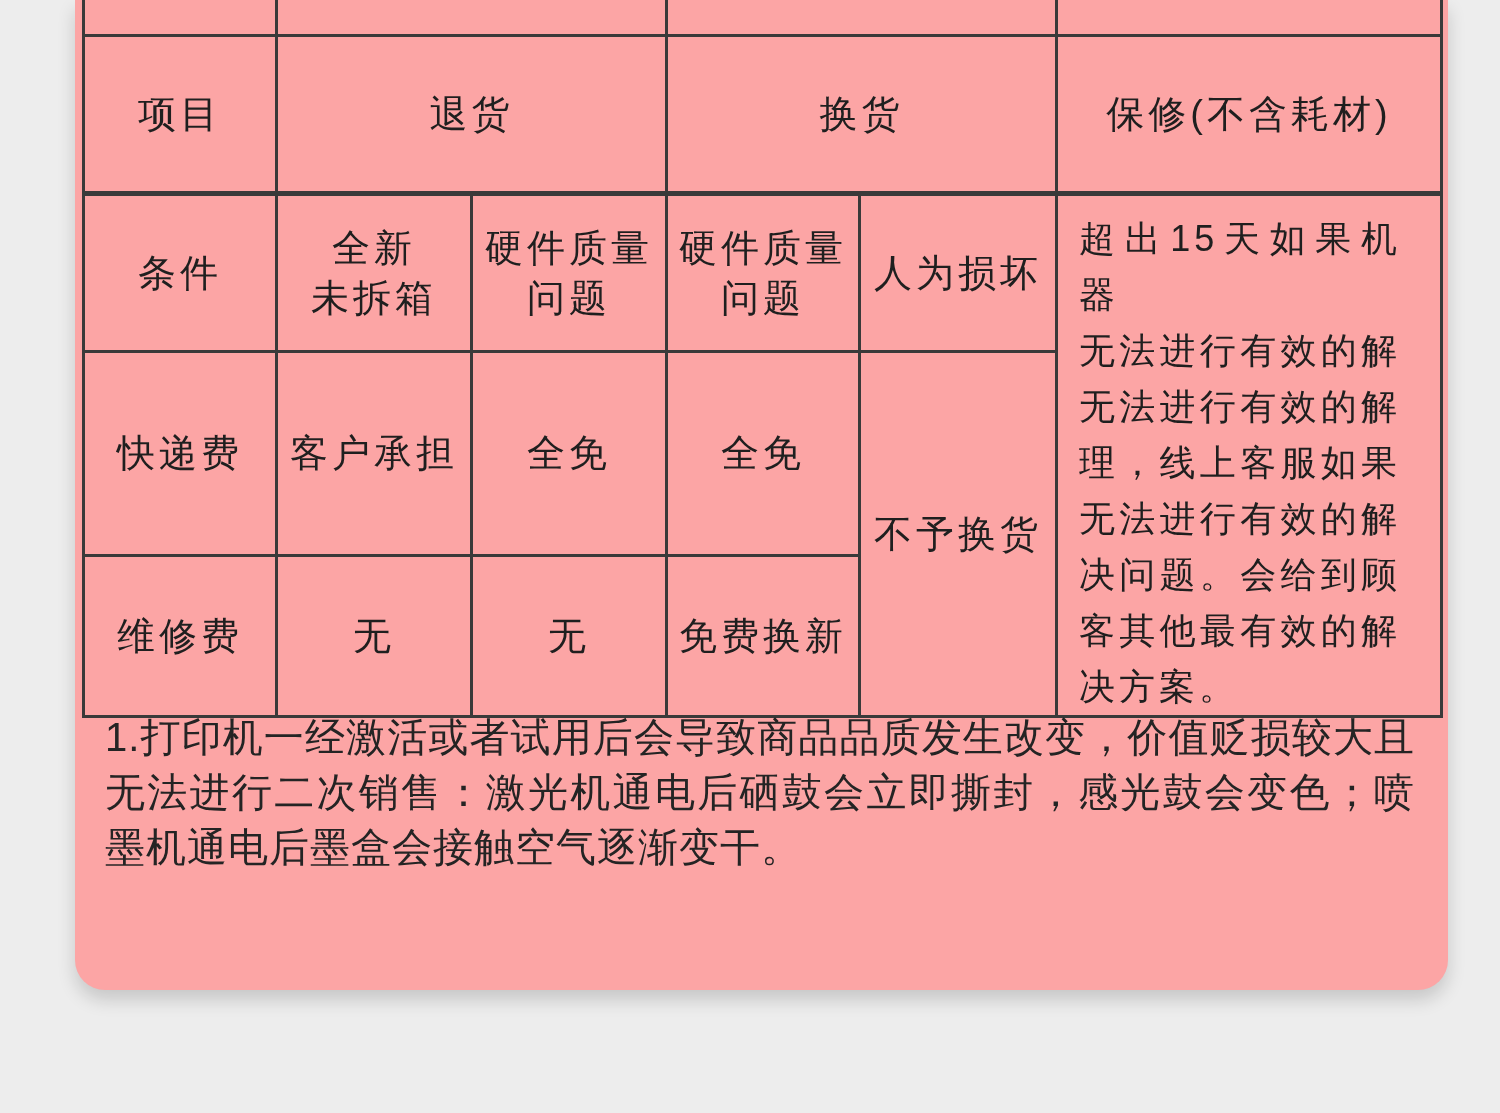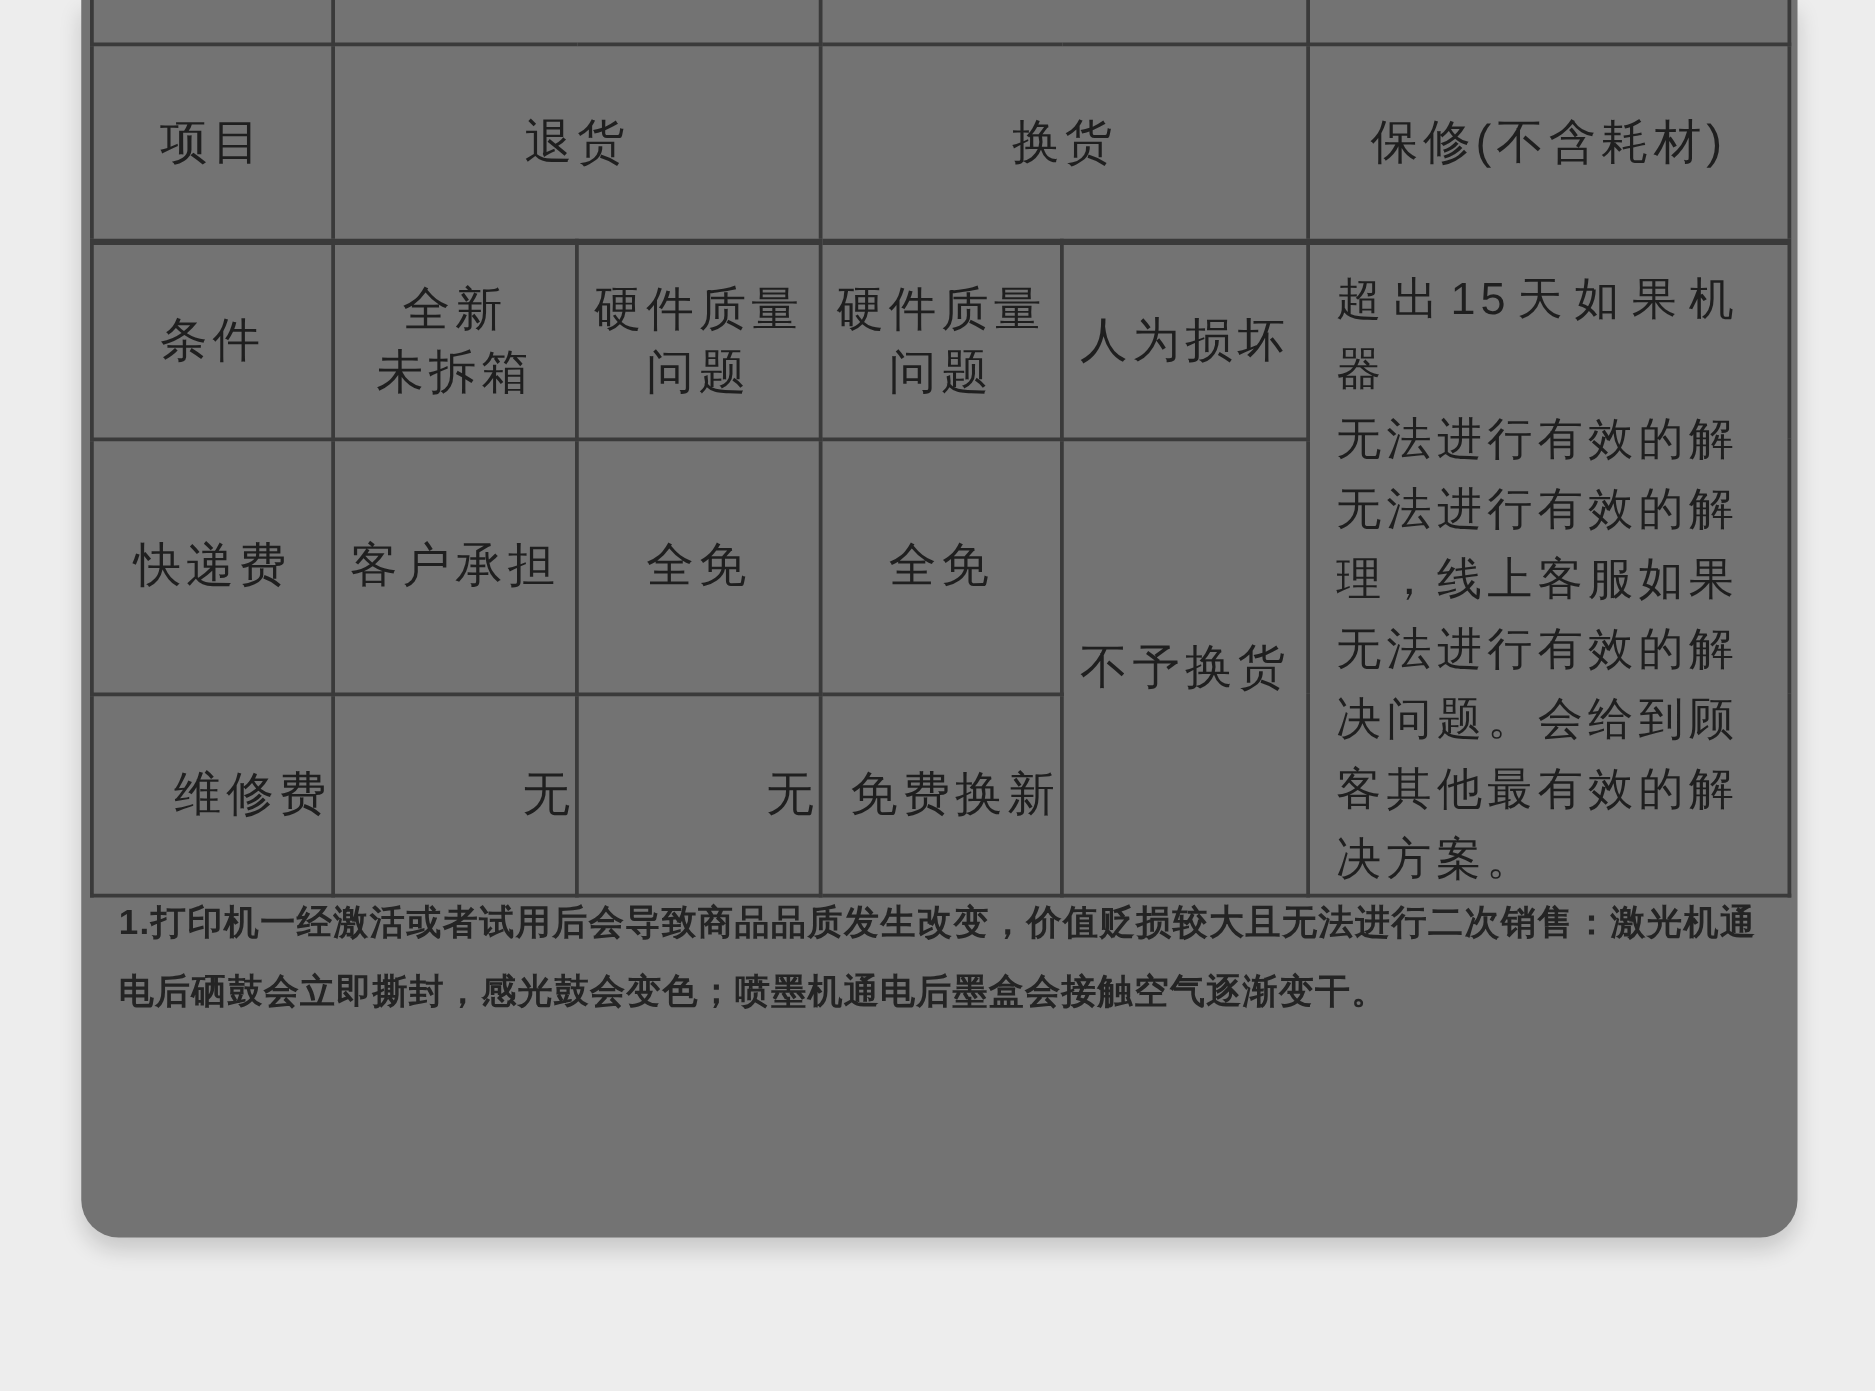--- a/index.html
+++ b/index.html
@@ -4,23 +4,23 @@
 <style>
   * { margin: 0; padding: 0; box-sizing: border-box; }
   html, body {
     width: 1500px; height: 1113px;
     background: #ededed;
     font-family: "Liberation Sans", "DejaVu Sans", sans-serif;
     overflow: hidden;
   }
   .card {
     position: absolute;
-    left: 65px; top: 0;
+    left: 75px; top: 0;
     width: 1373px; height: 990px;
-    background: #737373;
+    background: #fca5a5;
     border-radius: 0 0 30px 30px;
     box-shadow: 0 10px 18px rgba(0,0,0,0.16);
   }
   table.policy {
     position: absolute;
     left: 7px; top: 0;
     width: 1358px;
     border-collapse: collapse;
     table-layout: fixed;
   }
@@ -31,21 +31,21 @@
     font-size: 38px;
     font-weight: 500;
     color: #1f1f1f;
     letter-spacing: 4px;
     line-height: 50px;
   }
   tr.r-partial td { border-top: none; height: 35px; }
   tr.r-header td { height: 158px; border-bottom: 5px solid #3a3a3a; }
   tr.r-cond td { height: 158px; }
   tr.r-ship td { height: 158px; }
-  tr.r-fix td { height: 161px; text-align: right; }
+  tr.r-fix td { height: 161px; }
   td.pre { white-space: pre-line; line-height: 49px; }
   td.warranty-cell {
     vertical-align: top;
     text-align: left;
     padding: 15px 39px 0 21px;
     letter-spacing: 0;
   }
   .warranty-line {
     font-size: 36px;
     line-height: 56px;
@@ -56,23 +56,23 @@
     text-justify: inter-character;
   }
   .warranty-line.last { text-align-last: left; font-family: Liberation Serif, serif; }
   .notes {
     position: absolute;
     left: 30px; top: 710px;
     width: 1310px;
     color: #242424;
   }
   .notes p {
-    font-size: 28px;
+    font-size: 40px;
     line-height: 55px;
-    font-weight: 700;
+    font-weight: 400;
     letter-spacing: 1px;
     text-align: justify;
     text-justify: inter-ideograph;
   }
 </style>
 </head>
 <body>
 
 <div class="card">
 

